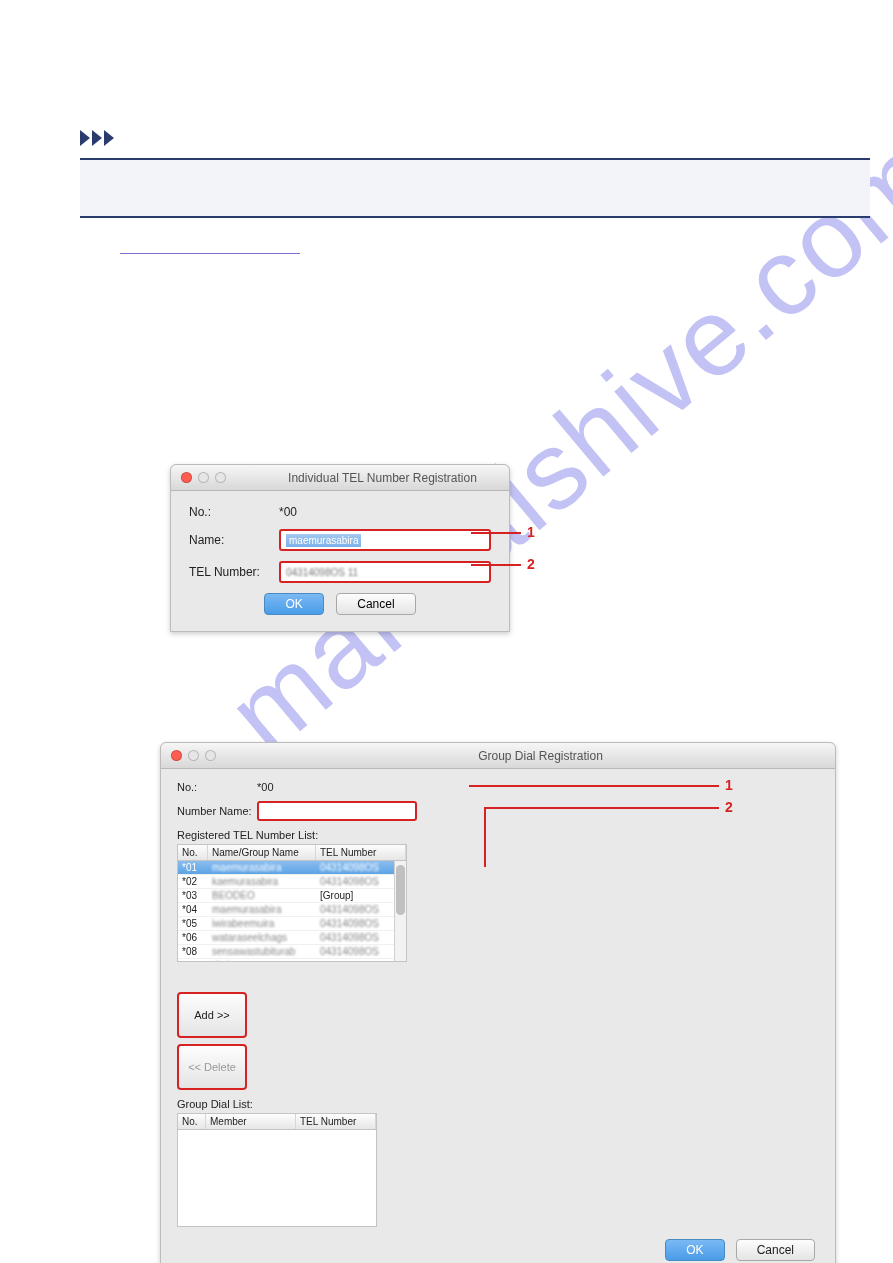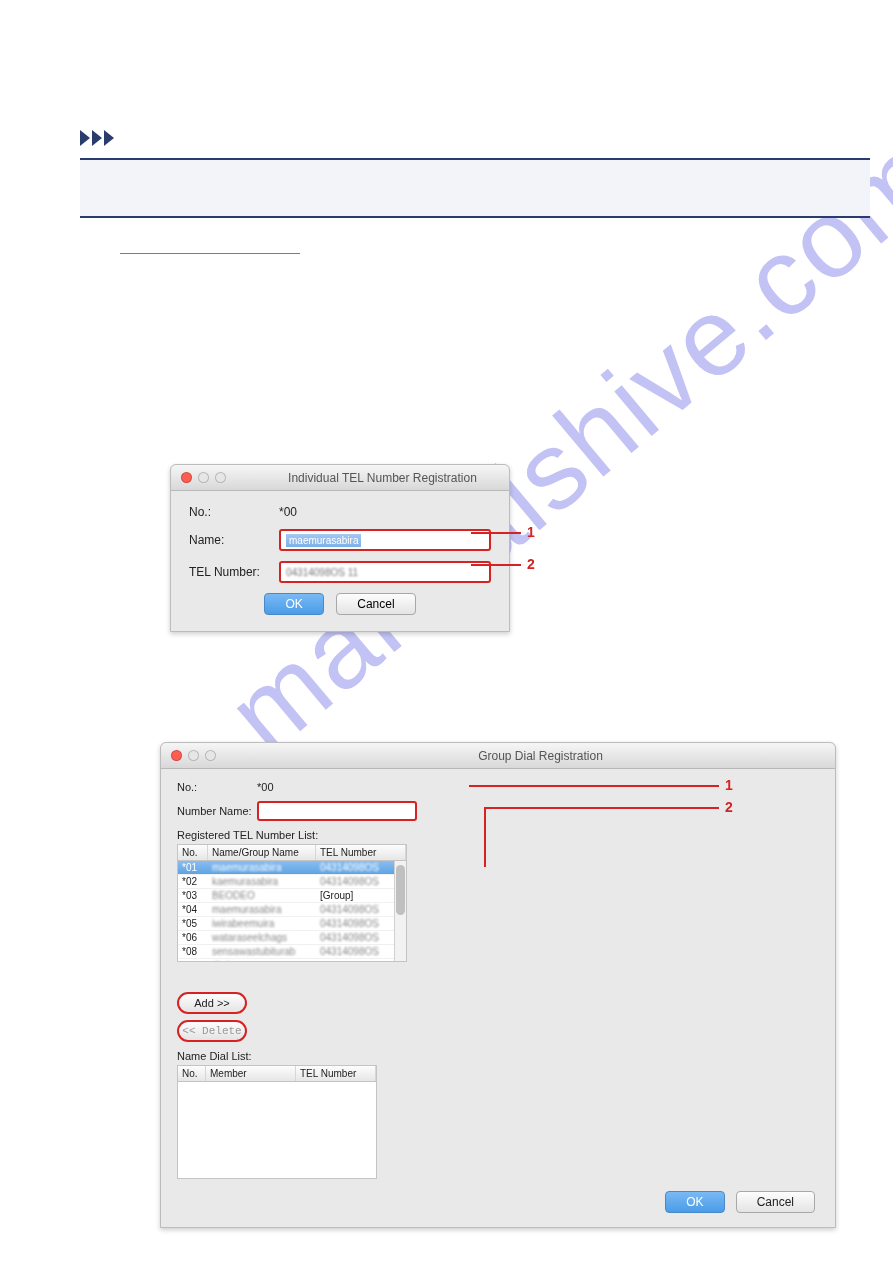--- a/index.html
+++ b/index.html
@@ -189,28 +189,28 @@
     .middle-btns {
       width: 70px;
       display: flex;
       flex-direction: column;
       justify-content: center;
       gap: 6px;
       padding-top: 22px;
     }
     .mbtn {
       border: 2px solid #d62222;
-      border-radius: 11px;
+      border-radius: 4px;
       background: linear-gradient(#fdfdfd,#e4e4e4);
       text-align: center;
       font-size: 11px;
-      padding: 3px 0;
+      padding: 15px 0;
       cursor: pointer;
     }
-    .mbtn.dim { color:#999;font-family:Liberation Mono, monospace; }
+    .mbtn.dim { color:#999; }
     .right-list { width: 200px; }
     .right-header {
       display: grid;
       grid-template-columns: 28px 1fr 80px;
       background: linear-gradient(#fdfdfd,#e6e6e6);
       border-bottom: 1px solid #c4c4c4;
       font-size:10px;
     }
     .right-header div { padding: 2px 4px; border-right:1px solid #d6d6d6; }
     .right-body {
@@ -354,21 +354,21 @@
                 <div class="scrollbar-thumb"></div>
               </div>
             </div>
           </div>
         </div>
         <div class="middle-btns">
           <div class="mbtn">Add &gt;&gt;</div>
           <div class="mbtn dim">&lt;&lt; Delete</div>
         </div>
         <div class="right-list">
-          <div class="list-title">Name Dial List:</div>
+          <div class="list-title">Group Dial List:</div>
           <div class="list-table">
             <div class="right-header">
               <div>No.</div>
               <div>Member</div>
               <div>TEL Number</div>
             </div>
             <div class="right-body"></div>
           </div>
         </div>
       </div>

